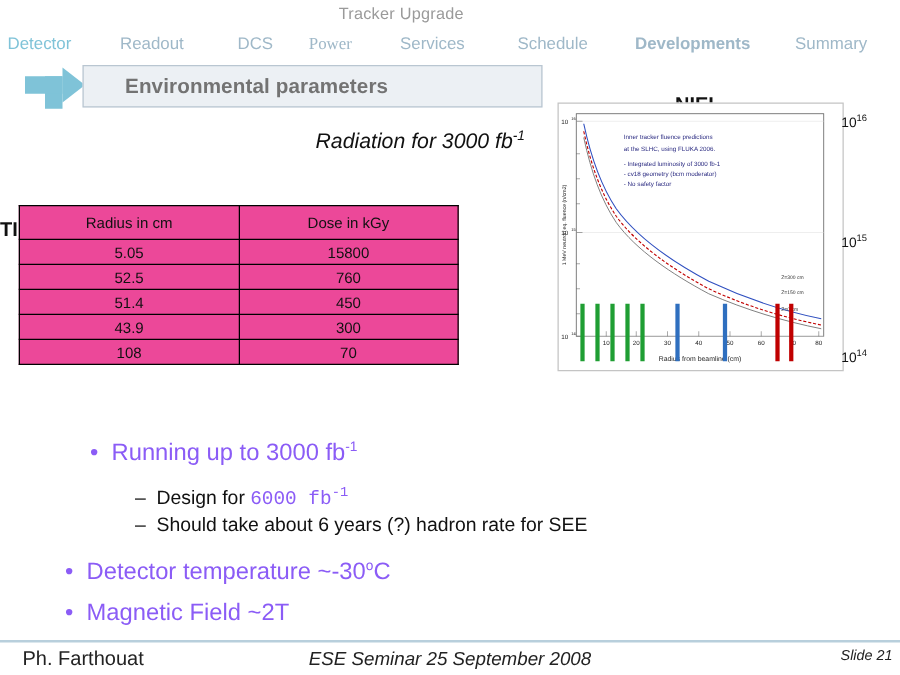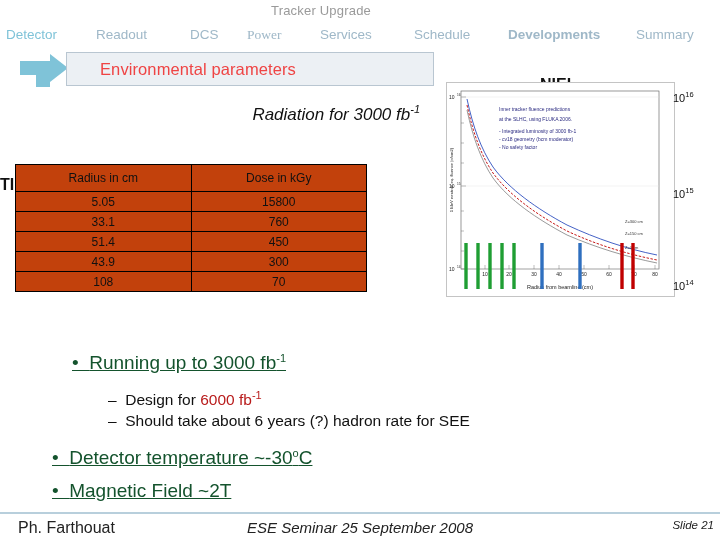--- a/index.html
+++ b/index.html
@@ -83,22 +83,22 @@
     width: 366px;
     height: 32px;
     border: 1px solid #b9c6d1;
     background: #ecf0f4;
   }
   .env-label {
     position: absolute;
     left: 100px;
     top: 60px;
     font-size: 16.5px;
-    font-weight: normal;
-    color: #ef4444;
+    font-weight: bold;
+    color: #737373;
     letter-spacing: 0.1px;
   }
 
   
   .radiation-caption {
     position: absolute;
     left: 0;
     top: 103px;
     width: 420px;
     text-align: right;
@@ -133,21 +133,21 @@
     font-weight: bold;
     color: #111;
     margin-top: 32px;
   }
   table.tid {
     position: absolute;
     left: 15px;
     top: 164px;
     width: 352px;
     border-collapse: collapse;
-    background: #c2410c;
+    background: #ec4899;
   }
   table.tid td {
     border: 1px solid #000;
     text-align: center;
     font-size: 12px;
     color: #111;
     height: 19px;
     padding: 0;
   }
   table.tid tr.head td {
@@ -186,30 +186,29 @@
   
   .bullets {
     position: absolute;
     left: 0;
     top: 352px;
     width: 720px;
   }
   .b1 {
     position: absolute;
     font-size: 19px;
-    color: #14532d;
-    text-decoration: underline;
+    color: #8b5cf6;
   }
   .b2 {
     position: absolute;
     font-size: 15.5px;
     color: #111;
   }
   .sup-small { font-size: 11px; vertical-align: super; }
-  .red { color: #b91c1c; }
+  .red { color: #8b5cf6; font-family: Liberation Mono, monospace; }
 
   
   .footer-line {
     position: absolute;
     left: 0;
     top: 512px;
     width: 720px;
     height: 2px;
     background: #b8cfdc;
   }
@@ -278,21 +277,21 @@
     <tbody>
         <tr class="head">
       <td class="col1">Radius in cm</td>
       <td class="col2">Dose in kGy</td>
     </tr>
     <tr>
       <td class="col1">5.05</td>
       <td class="col2">15800</td>
     </tr>
     <tr>
-      <td class="col1">33.1</td>
+      <td class="col1">52.5</td>
       <td class="col2">760</td>
     </tr>
     <tr>
       <td class="col1">51.4</td>
       <td class="col2">450</td>
     </tr>
     <tr>
       <td class="col1">43.9</td>
       <td class="col2">300</td>
     </tr>

